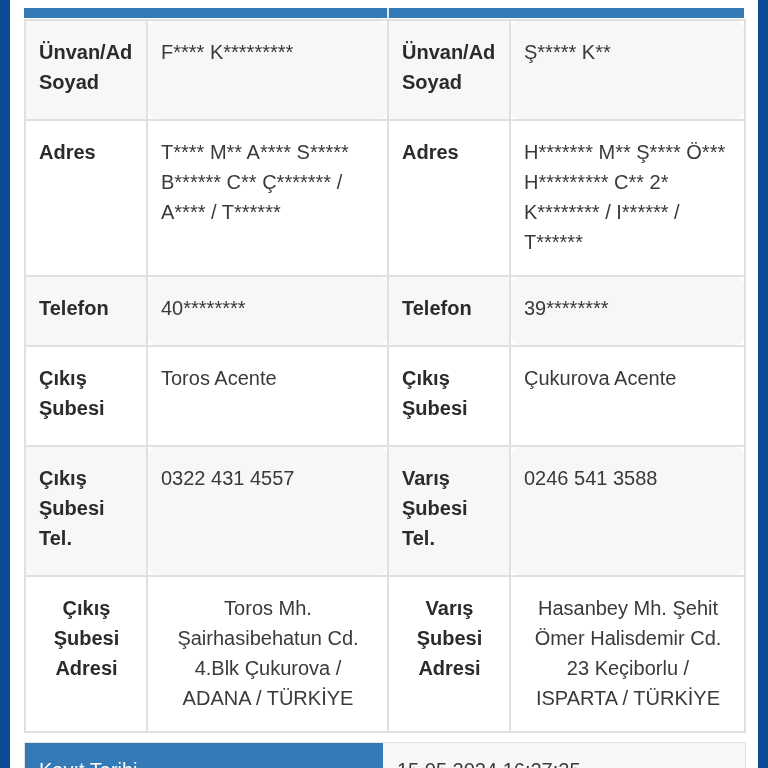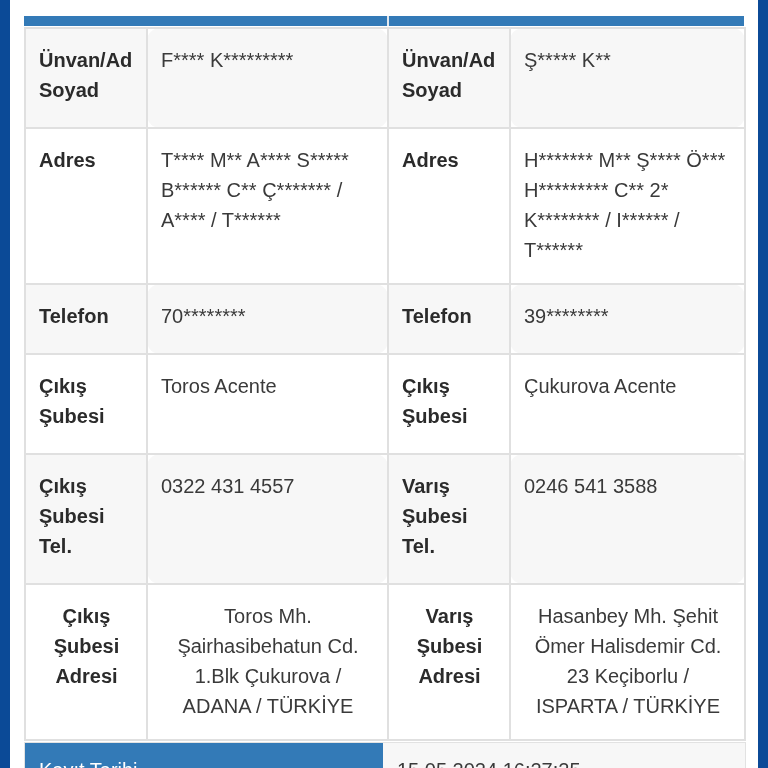--- a/index.html
+++ b/index.html
@@ -21,21 +21,21 @@
       background: #0b4a97;
     }
     .frame-right {
       position: absolute;
       right: 0; top: 0;
       width: 10px; height: 768px;
       background: #0b4a97;
     }
     .content {
       position: absolute;
-      left: 24px; top: 16px;
+      left: 24px; top: 8px;
       width: 720px;
     }
     .header-bar {
       display: flex;
       height: 10px;
       width: 720px;
     }
     .header-bar .hdr {
       background: #337ab7;
       height: 10px;
@@ -134,39 +134,39 @@
       <td class="value">Ş***** K**</td>
     </tr>
     <tr class="even row-adres">
       <td class="label">Adres</td>
       <td class="value">T**** M** A**** S***** B****** C** Ç******* / A**** / T******</td>
       <td class="label">Adres</td>
       <td class="value">H******* M** Ş**** Ö*** H********* C** 2* K******** / I****** / T******</td>
     </tr>
     <tr class="odd row-telefon">
       <td class="label">Telefon</td>
-      <td class="value">70********</td>
+      <td class="value">40********</td>
       <td class="label">Telefon</td>
       <td class="value">39********</td>
     </tr>
     <tr class="even row-cikis">
       <td class="label">Çıkış Şubesi</td>
       <td class="value">Toros Acente</td>
       <td class="label">Çıkış Şubesi</td>
       <td class="value">Çukurova Acente</td>
     </tr>
     <tr class="odd row-tel">
       <td class="label">Çıkış Şubesi Tel.</td>
       <td class="value">0322 431 4557</td>
       <td class="label">Varış Şubesi Tel.</td>
       <td class="value">0246 541 3588</td>
     </tr>
     <tr class="even row-adresi">
       <td class="label">Çıkış Şubesi Adresi</td>
-      <td class="value">Toros Mh. Şairhasibehatun Cd. 1.Blk Çukurova / ADANA / TÜRKİYE</td>
+      <td class="value">Toros Mh. Şairhasibehatun Cd. 4.Blk Çukurova / ADANA / TÜRKİYE</td>
       <td class="label">Varış Şubesi Adresi</td>
       <td class="value">Hasanbey Mh. Şehit Ömer Halisdemir Cd. 23 Keçiborlu / ISPARTA / TÜRKİYE</td>
     </tr>
   </tbody>
     </table>
 </div>
 
 <div class="record-box">
   <div class="record-label">Kayıt Tarihi</div>
   <div class="record-value">15.05.2024 16:27:25</div>

